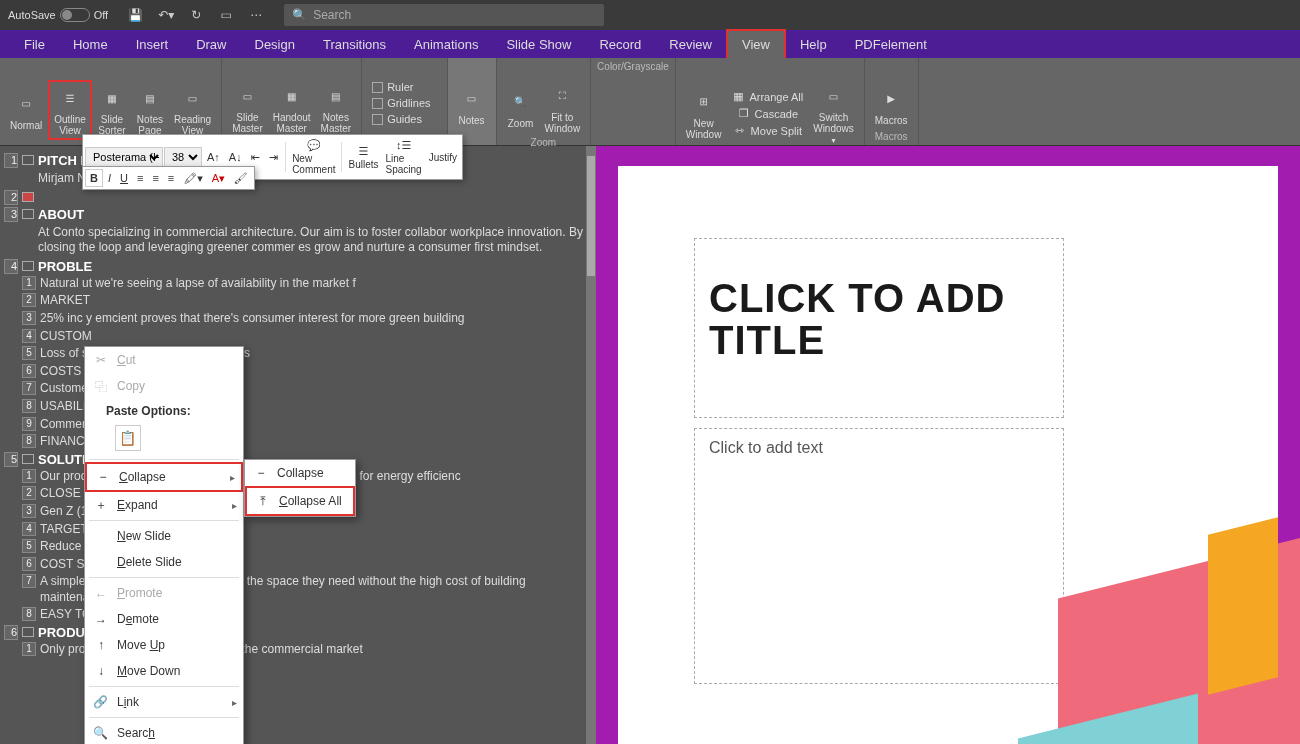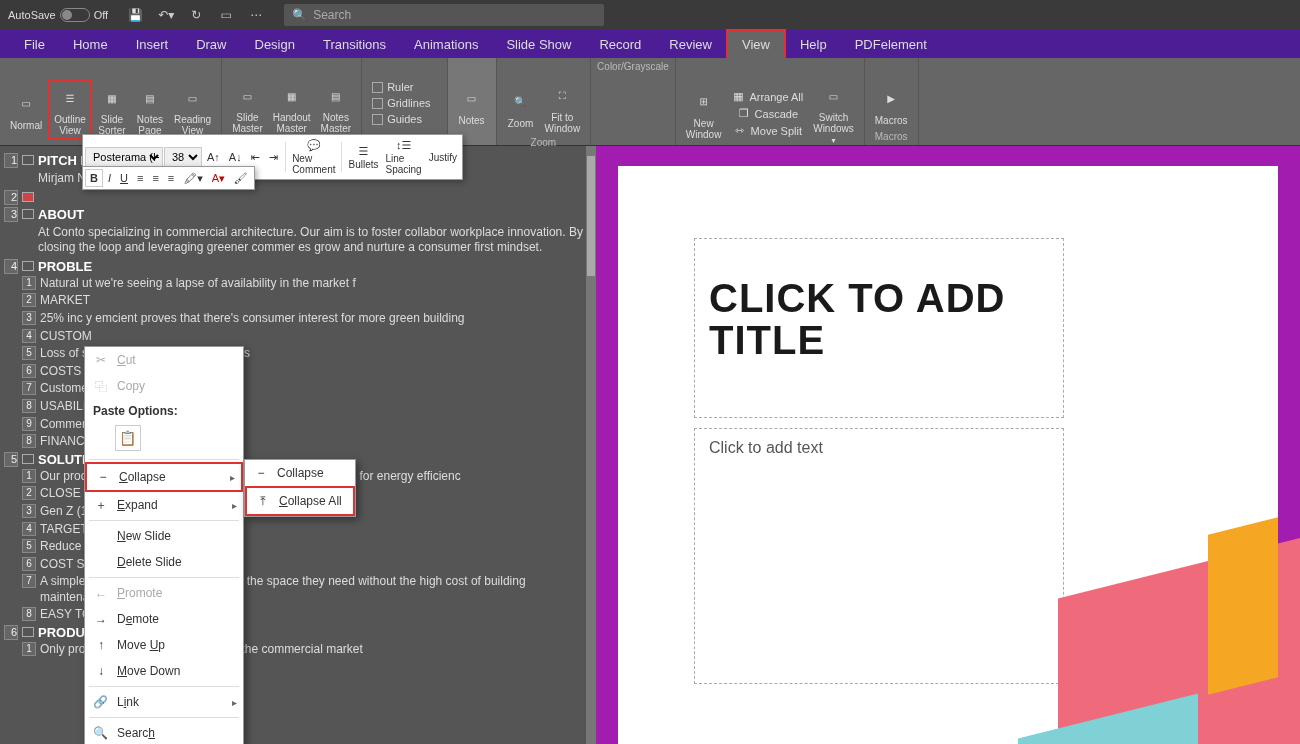--- a/index.html
+++ b/index.html
@@ -53,21 +53,21 @@
 .outline-body { font-size:12px; color:#ddd; padding:2px 0 2px 34px; line-height:1.3;}
 
 
 .context-menu { position:absolute; left:84px; top:200px; width:160px; background:#fff; color:#333; border:1px solid #999; box-shadow:3px 3px 8px rgba(0,0,0,.4); z-index:10; font-size:12px;}
 .context-menu .cm-item { display:flex; align-items:center; gap:8px; padding:5px 8px; cursor:pointer; position:relative;}
 .context-menu .cm-item.disabled { color:#aaa; }
 .context-menu .cm-item .ci { width:16px; height:16px; display:flex; align-items:center; justify-content:center; font-size:12px;}
 .context-menu .cm-item .arrow { position:absolute; right:6px; color:#666; font-size:10px;}
 .context-menu .cm-sep { height:1px; background:#ddd; margin:2px 4px;}
 .context-menu .cm-item.hl { border:2px solid #e03030; }
-.context-menu .cm-heading { padding:5px 8px; font-weight:bold; color:#333;}
+.context-menu .cm-heading { padding:5px 8px; font-weight:bold; color:#333;margin-left:13px;}
 .context-menu .paste-icon-row { padding:2px 8px 6px 30px;}
 .context-menu .paste-icon { width:26px; height:26px; border:1px solid #ccc; display:inline-flex; align-items:center; justify-content:center; font-size:14px;}
 
 
 .submenu { position:absolute; left:244px; top:313px; width:112px; background:#fff; color:#333; border:1px solid #999; box-shadow:3px 3px 8px rgba(0,0,0,.4); z-index:11; font-size:12px;}
 .submenu .sm-item { display:flex; align-items:center; gap:8px; padding:6px 8px; cursor:pointer;}
 .submenu .sm-item.hl { border:2px solid #e03030;}
 .submenu .sm-item .ci { width:16px; text-align:center;}
 
 

